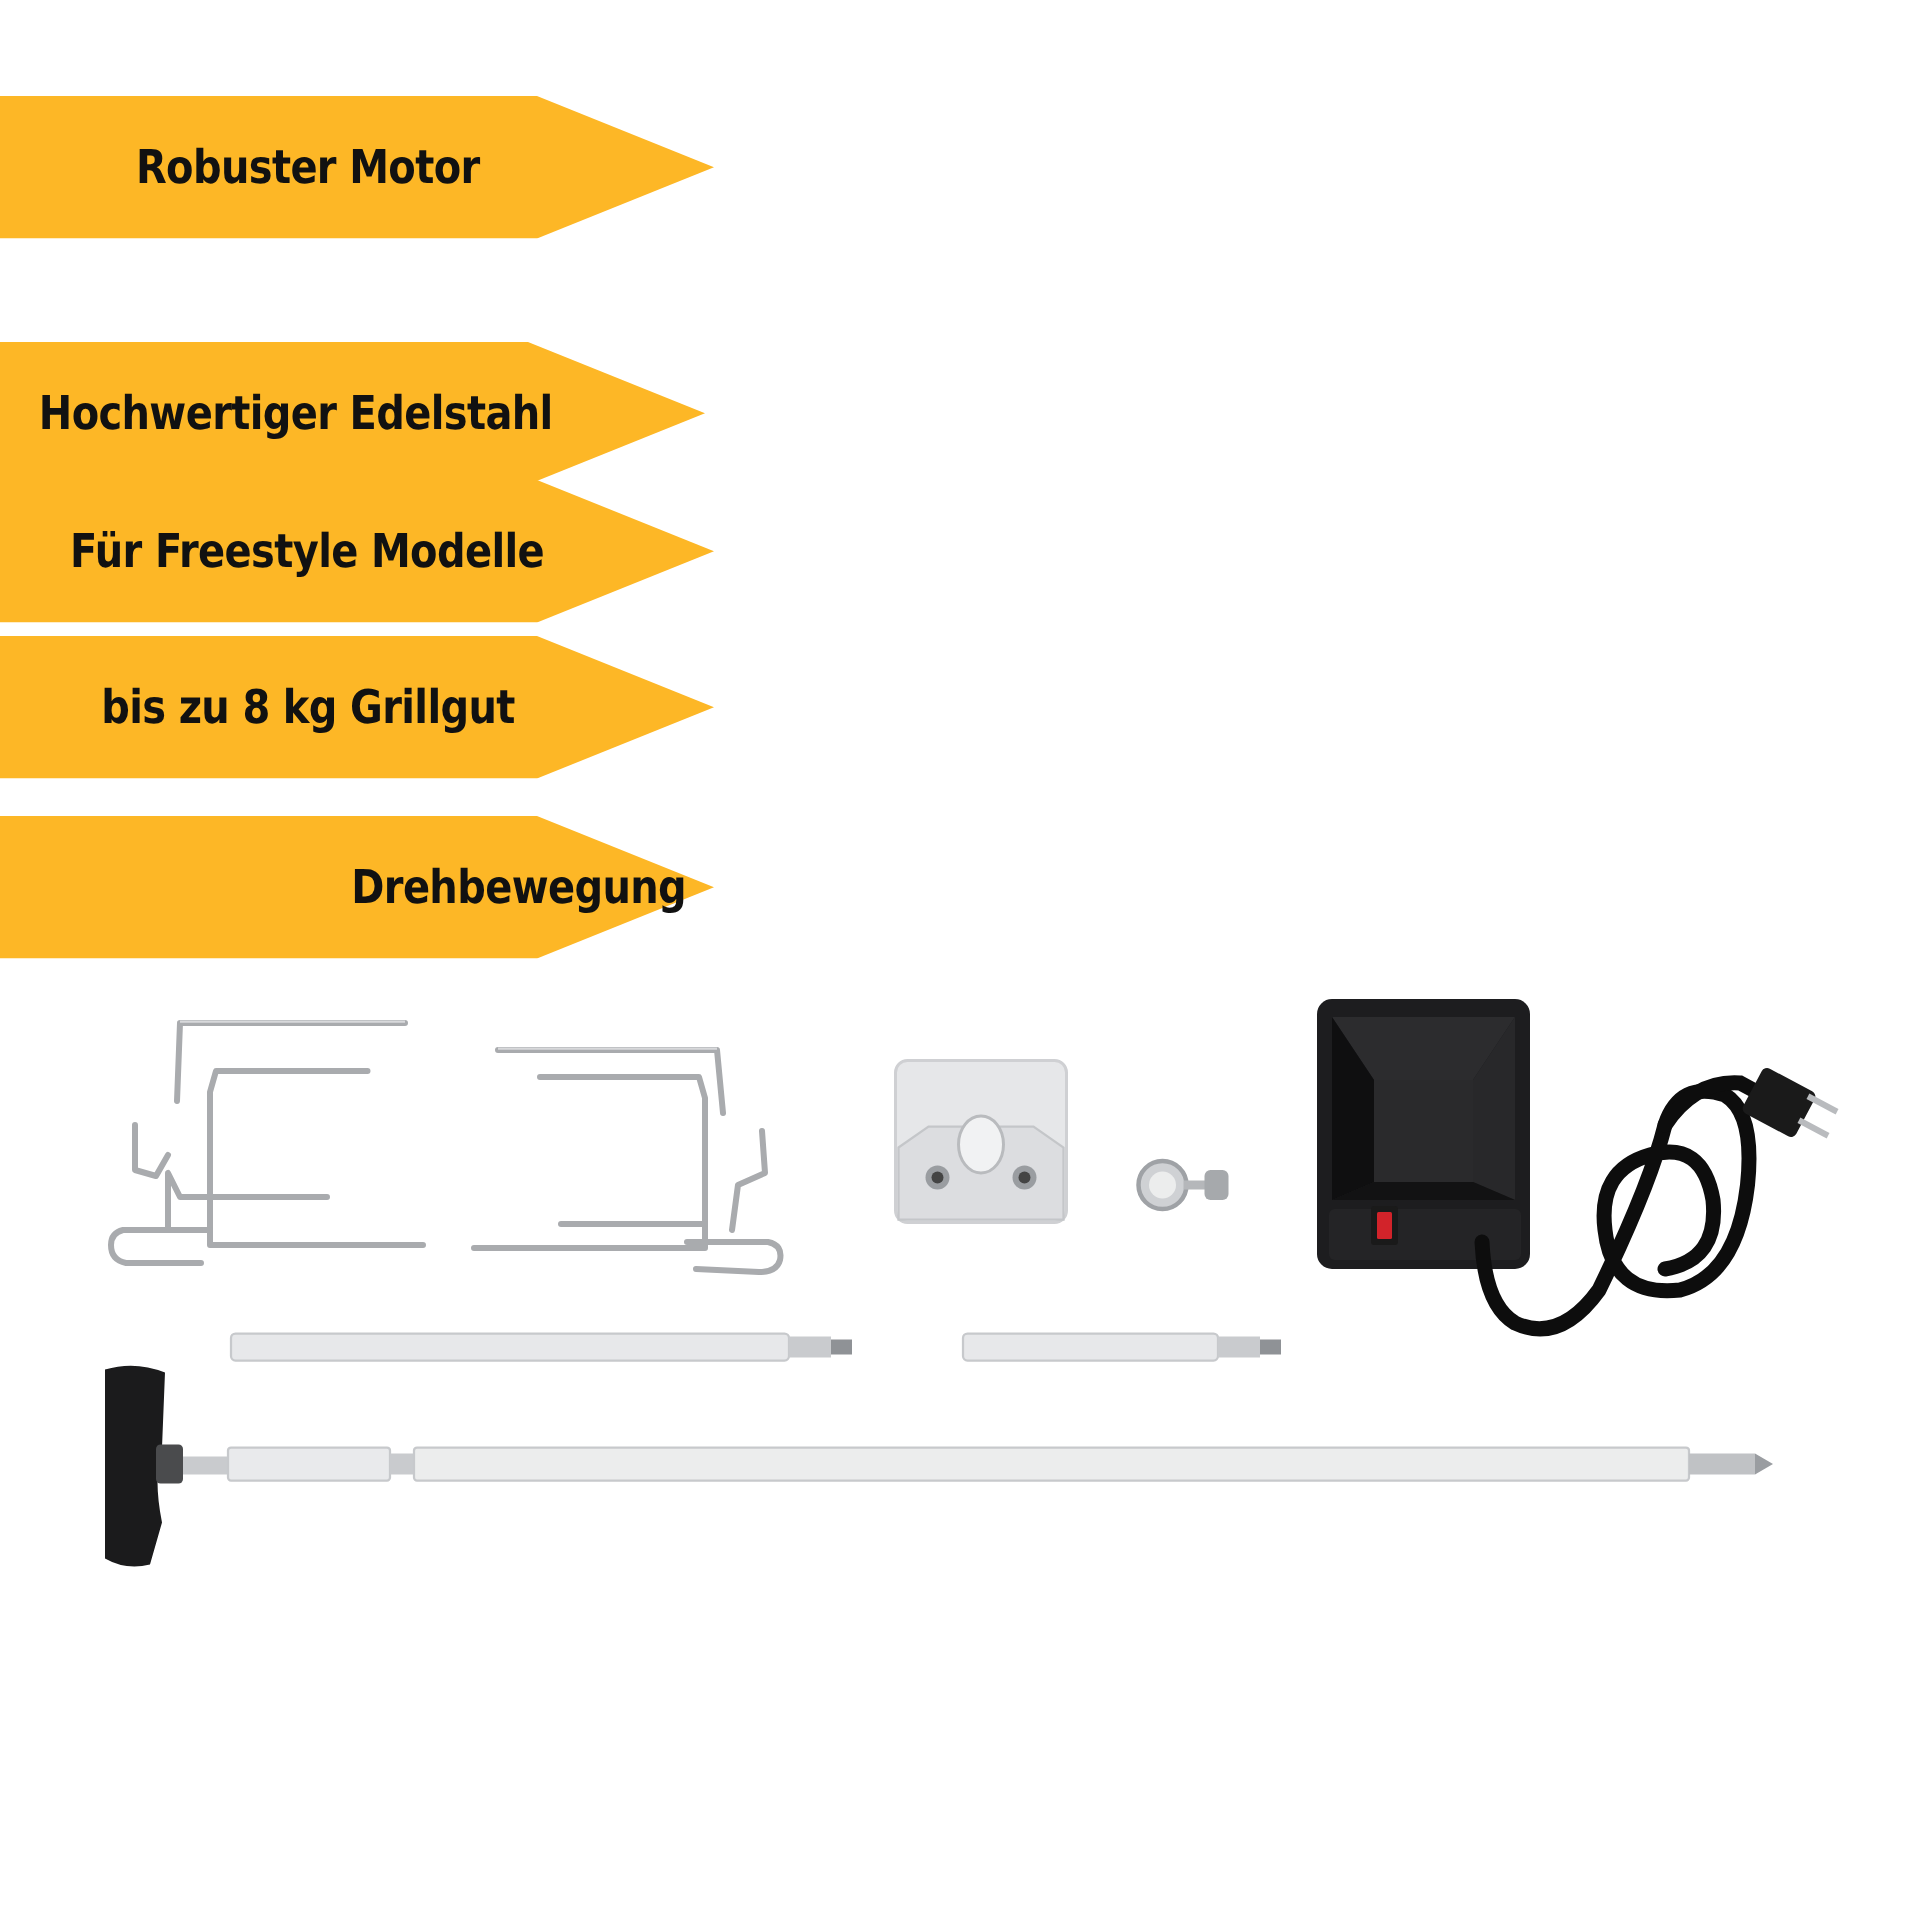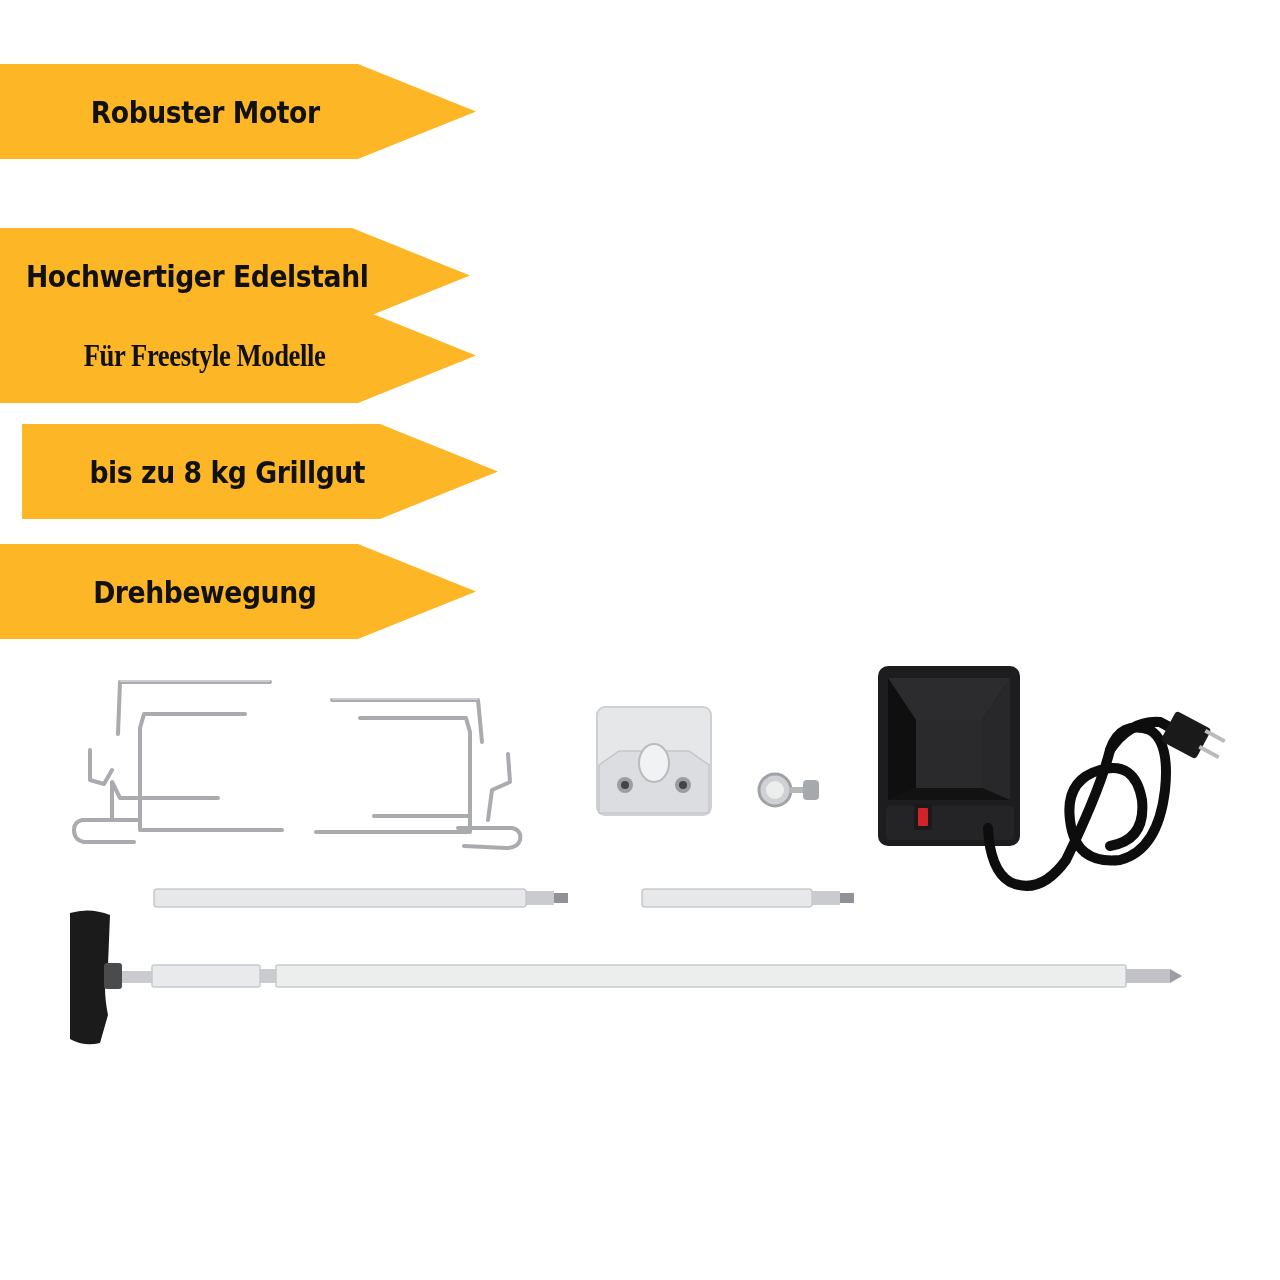--- a/index.html
+++ b/index.html
@@ -40,33 +40,33 @@
         <polygon points="0,0 358,0 476,47.5 358,95 0,95" fill="#FDB726"></polygon>
       </svg>
     <span class="banner-label" style="margin-left:-66px">Robuster Motor</span>
   </div>
   <div class="banner" style="top:184px;width:470px;margin-top:44px;">
     <svg width="470" height="95">
         <polygon points="0,0 352,0 470,47.5 352,95 0,95" fill="#FDB726"></polygon>
       </svg>
     <span class="banner-label" style="margin-left:-76px">Hochwertiger Edelstahl</span>
   </div>
-  <div class="banner" style="top:308px;width:476px;font-family:Liberation Serif, serif;">
+  <div class="banner" style="top:320px;width:476px;">
     <svg width="476" height="95">
         <polygon points="0,0 358,0 476,47.5 358,95 0,95" fill="#FDB726"></polygon>
       </svg>
     <span class="banner-label" style="margin-left:-66px">Für Freestyle Modelle</span>
   </div>
-  <div class="banner" style="top:424px;width:476px;margin-left:22px;">
+  <div class="banner" style="top:424px;width:476px;">
     <svg width="476" height="95">
         <polygon points="0,0 358,0 476,47.5 358,95 0,95" fill="#FDB726"></polygon>
       </svg>
     <span class="banner-label" style="margin-left:-66px">bis zu 8 kg Grillgut</span>
   </div>
-  <div class="banner" style="top:544px;width:476px;">
+  <div class="banner" style="top:544px;width:476px;justify-content:flex-end;">
     <svg width="476" height="95">
         <polygon points="0,0 358,0 476,47.5 358,95 0,95" fill="#FDB726"></polygon>
       </svg>
     <span class="banner-label" style="margin-left:-66px">Drehbewegung</span>
   </div>
 </div>
 
 <div>
 
   <svg class="product" style="left:60px;top:670px" width="480" height="180">

